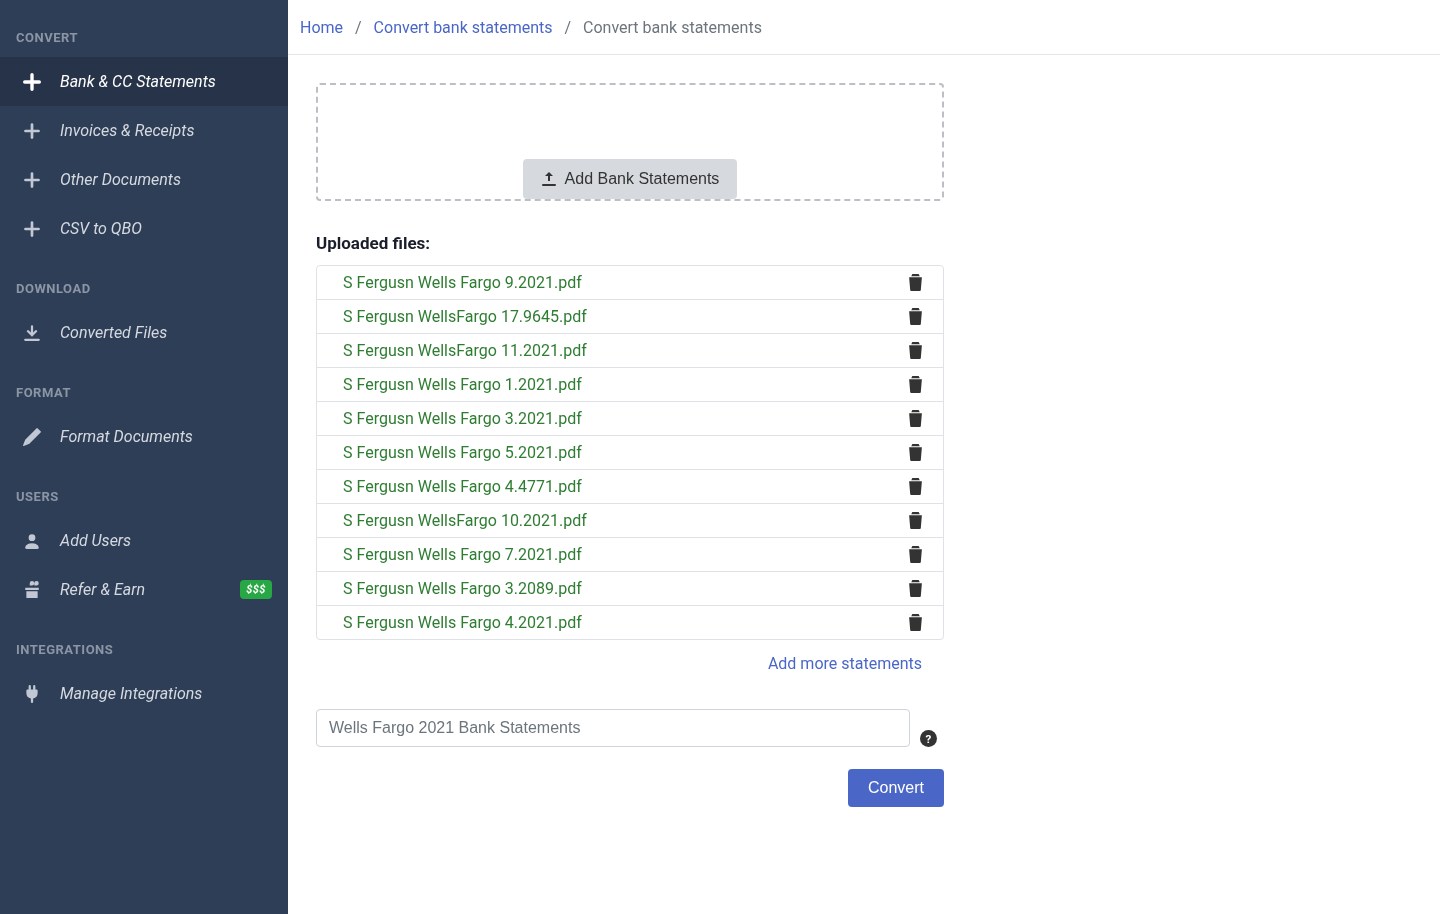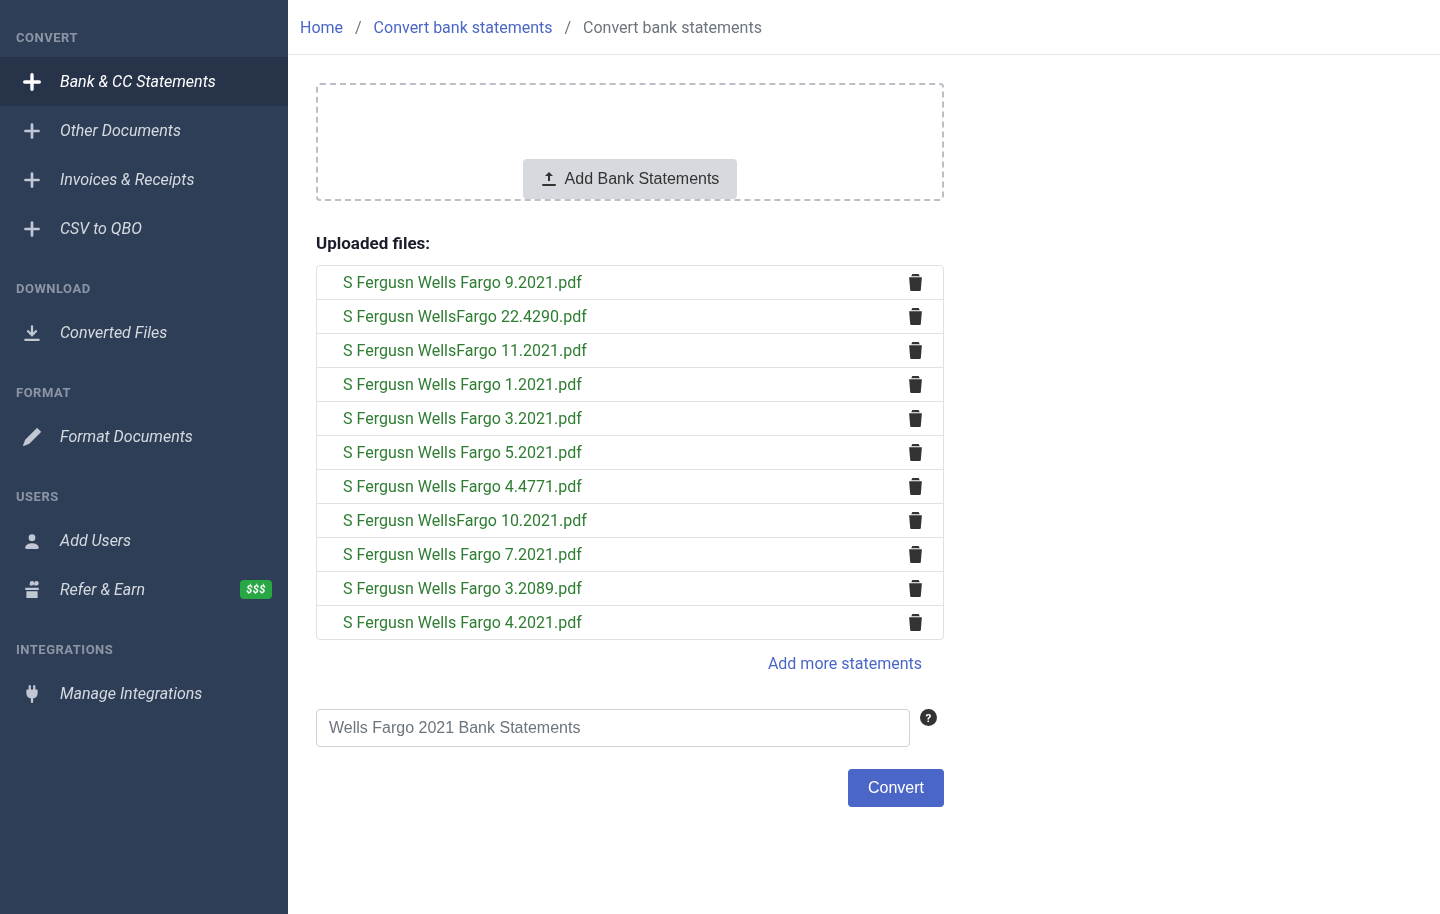--- a/index.html
+++ b/index.html
@@ -33,21 +33,21 @@
 .file-list { border: 1px solid #dee2e6; border-radius: 4px; }
 .file-row { display: flex; align-items: center; justify-content: space-between; padding: 7px 20px 7px 26px; border-bottom: 1px solid #dee2e6; font-size: 16px; }
 .file-row:last-child { border-bottom: none; }
 .file-name { color: #2e7d32; cursor: pointer; }
 .file-delete { cursor: pointer; display:flex; }
 .file-delete svg { width: 15px; height: 17px; fill: #333; }
 
 .add-more-row { text-align: right; margin-top: 14px; }
 .add-more { color: #4a67c7; font-size: 16px; cursor: pointer; margin-right: 22px; margin-left: 36px;}
 
-.name-row { display: flex; align-items: flex-start; gap: 10px; margin-top: 36px; }
+.name-row { display: flex; align-items: flex-end; gap: 10px; margin-top: 36px; }
 .name-input { flex: 1; padding: 9px 12px; border: 1px solid #ced4da; border-radius: 4px; font-size: 16px; color: #6c757d; max-width: 594px; }
 .help-icon { display: flex; cursor: pointer; }
 .help-icon svg { width: 17px; height: 17px; fill: #333; }
 
 .convert-row { text-align: right; margin-top: 22px; }
 .convert-btn { background: #4a67c7; color: #fff; border: none; padding: 10px 20px; font-size: 16px; border-radius: 4px; cursor: pointer; }
 </style>
 </head>
 <body>
 
@@ -63,29 +63,29 @@
           </svg>
         </span>
       <span>Bank &amp; CC Statements</span>
     </div>
     <div class="sidebar-item">
       <span class="sidebar-item-icon">
           <svg viewBox="0 0 16 16">
             <path d="M8 1a1.2 1.2 0 0 1 1.2 1.2V6.8h4.6a1.2 1.2 0 1 1 0 2.4H9.2v4.6a1.2 1.2 0 1 1-2.4 0V9.2H2.2a1.2 1.2 0 1 1 0-2.4h4.6V2.2A1.2 1.2 0 0 1 8 1z"></path>
           </svg>
         </span>
+      <span>Invoices &amp; Receipts</span>
+    </div>
+    <div class="sidebar-item">
+      <span class="sidebar-item-icon">
+          <svg viewBox="0 0 16 16">
+            <path d="M8 1a1.2 1.2 0 0 1 1.2 1.2V6.8h4.6a1.2 1.2 0 1 1 0 2.4H9.2v4.6a1.2 1.2 0 1 1-2.4 0V9.2H2.2a1.2 1.2 0 1 1 0-2.4h4.6V2.2A1.2 1.2 0 0 1 8 1z"></path>
+          </svg>
+        </span>
       <span>Other Documents</span>
-    </div>
-    <div class="sidebar-item">
-      <span class="sidebar-item-icon">
-          <svg viewBox="0 0 16 16">
-            <path d="M8 1a1.2 1.2 0 0 1 1.2 1.2V6.8h4.6a1.2 1.2 0 1 1 0 2.4H9.2v4.6a1.2 1.2 0 1 1-2.4 0V9.2H2.2a1.2 1.2 0 1 1 0-2.4h4.6V2.2A1.2 1.2 0 0 1 8 1z"></path>
-          </svg>
-        </span>
-      <span>Invoices &amp; Receipts</span>
     </div>
     <div class="sidebar-item">
       <span class="sidebar-item-icon">
           <svg viewBox="0 0 16 16">
             <path d="M8 1a1.2 1.2 0 0 1 1.2 1.2V6.8h4.6a1.2 1.2 0 1 1 0 2.4H9.2v4.6a1.2 1.2 0 1 1-2.4 0V9.2H2.2a1.2 1.2 0 1 1 0-2.4h4.6V2.2A1.2 1.2 0 0 1 8 1z"></path>
           </svg>
         </span>
       <span>CSV to QBO</span>
     </div>
 
@@ -166,21 +166,21 @@
       <div class="file-list" id="file-list">
           <div class="file-row">
             <span class="file-name">S Fergusn Wells Fargo 9.2021.pdf</span>
             <span class="file-delete">
               <svg viewBox="0 0 14 16">
                 <path d="M1 3h12l-1 12a1 1 0 0 1-1 1H3a1 1 0 0 1-1-1L1 3zm3-3h6l1 2H3l1-2z"></path>
               </svg>
             </span>
           </div>
           <div class="file-row">
-            <span class="file-name">S Fergusn WellsFargo 22.4290.pdf</span>
+            <span class="file-name">S Fergusn WellsFargo 17.9645.pdf</span>
             <span class="file-delete">
               <svg viewBox="0 0 14 16">
                 <path d="M1 3h12l-1 12a1 1 0 0 1-1 1H3a1 1 0 0 1-1-1L1 3zm3-3h6l1 2H3l1-2z"></path>
               </svg>
             </span>
           </div>
           <div class="file-row">
             <span class="file-name">S Fergusn WellsFargo 11.2021.pdf</span>
             <span class="file-delete">
               <svg viewBox="0 0 14 16">

